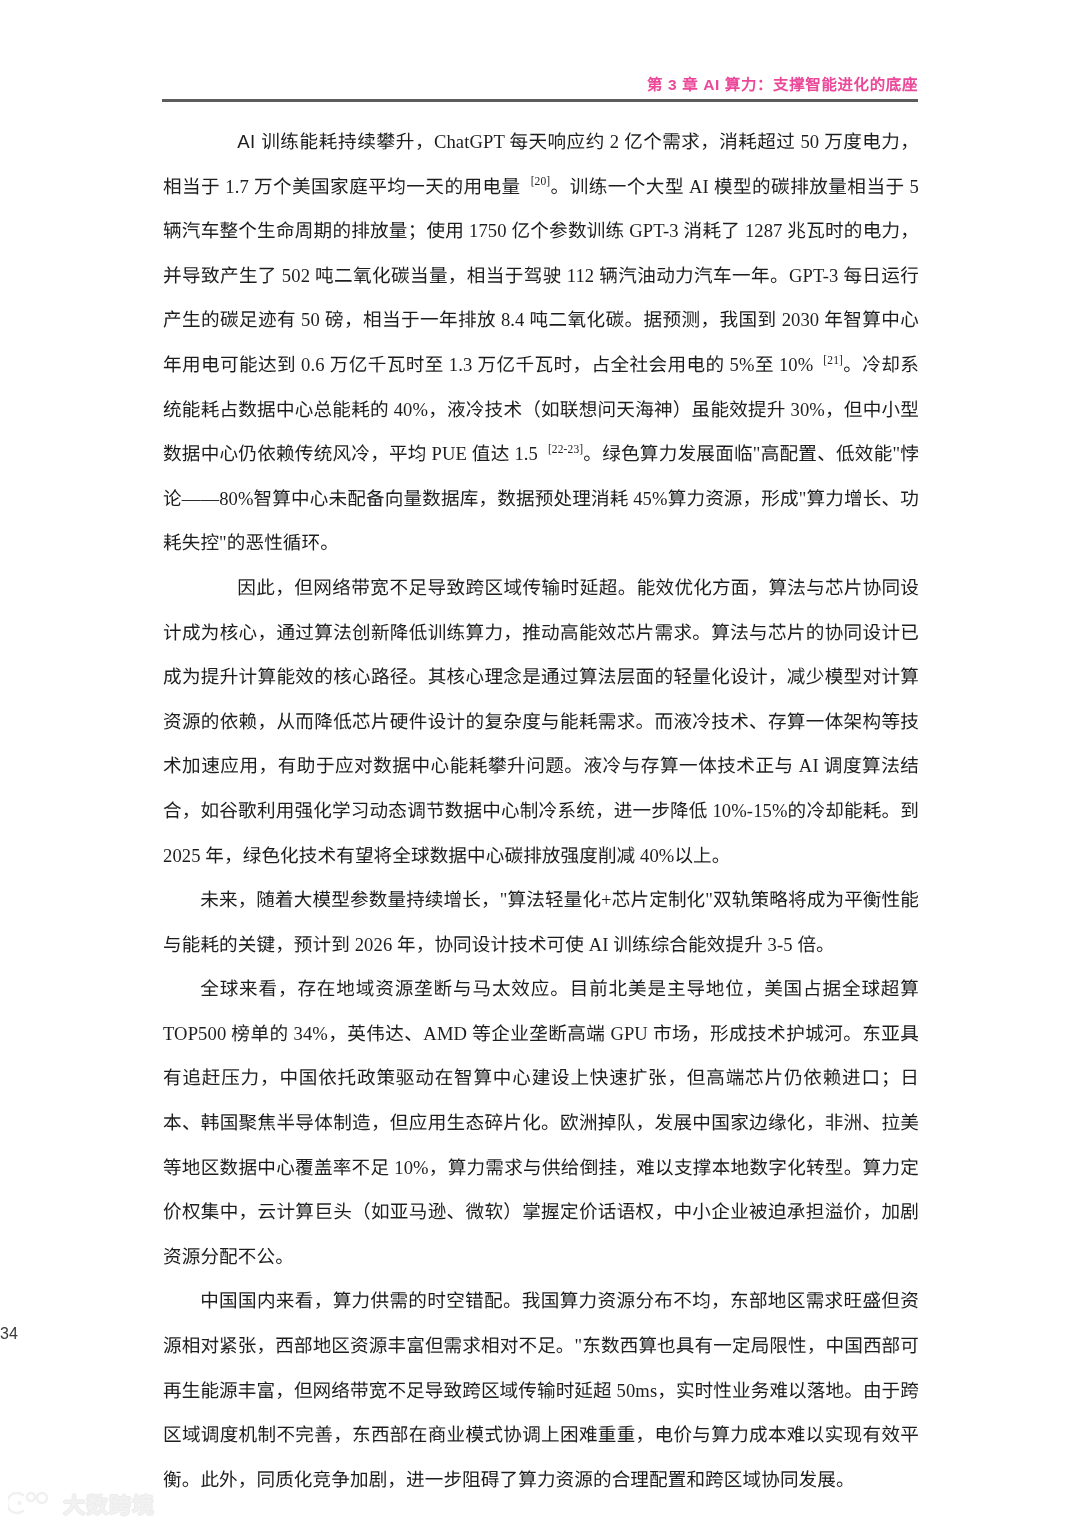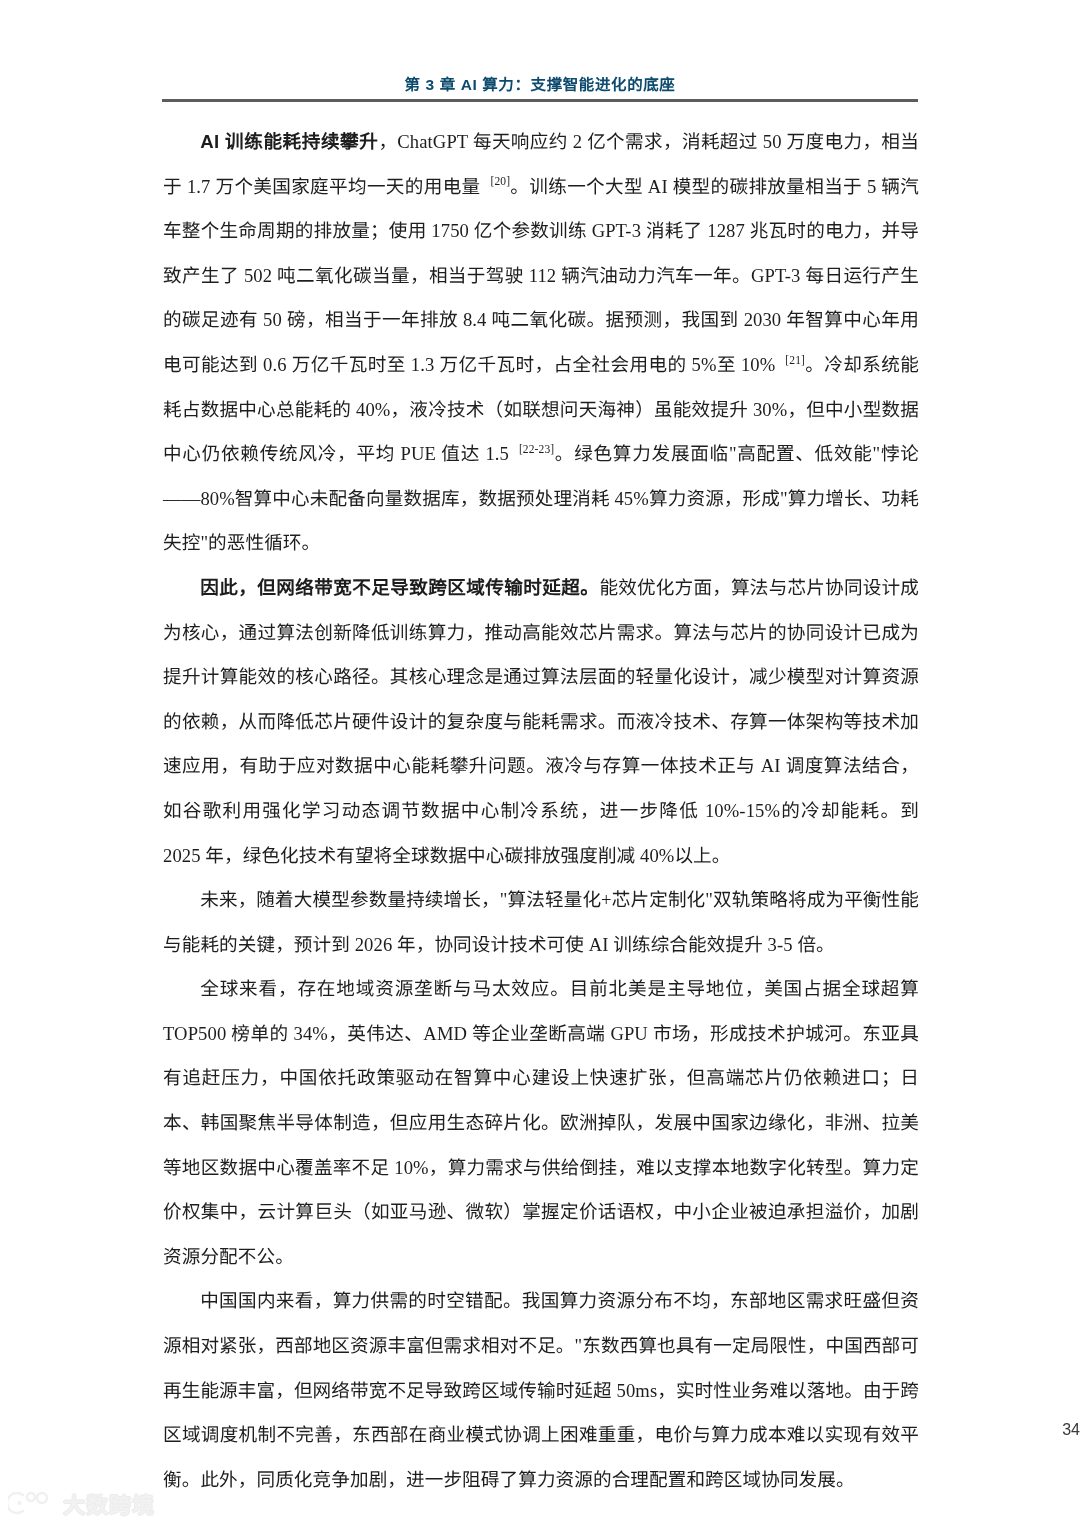--- a/index.html
+++ b/index.html
@@ -18,26 +18,26 @@
     font-family: "Liberation Serif", "DejaVu Serif", serif;
     color: #1a1a1a;
   }
 
   
   .running-header {
     position: absolute;
     left: 162px;
     top: 72px;
     width: 756px;
-    text-align: center;
+    text-align: right;
     font-family: "Liberation Sans", "DejaVu Sans", sans-serif;
     font-weight: bold;
     font-size: 15.5px;
     letter-spacing: 0.6px;
-    color: #0c4a6e;
+    color: #ec4899;
   }
   .header-rule {
     position: absolute;
     left: 162px;
     top: 99px;
     width: 756px;
     height: 3px;
     background: #5d5d5d;
   }
 
@@ -67,37 +67,38 @@
     font-family: "Liberation Sans", "DejaVu Sans", sans-serif;
     font-weight: bold;
     font-size: 19.4px;
     line-height: 44.6px;
     text-indent: 2em;
     letter-spacing: 0.4px;
     color: #111111;
   }
   .runin {
     font-family: "Liberation Sans", "DejaVu Sans", sans-serif;
-    font-weight: bold;
+    font-weight: normal;
     letter-spacing: 0.3px;
+    margin-left: 37px;
   }
   sup.cite {
     font-size: 0.62em;
     vertical-align: super;
     line-height: 0;
     padding-left: 10px;
   }
 
   
   .page-number {
     position: absolute;
     left: 0;
-    top: 1421px;
+    top: 1325px;
     width: 1080px;
-    text-align: right;
+    text-align: left;
     font-family: "Liberation Sans", "DejaVu Sans", sans-serif;
     font-size: 16px;
     color: #3a3a3a;
   }
 
   
   .watermark {
     position: absolute;
     left: 8px;
     top: 1487px;

